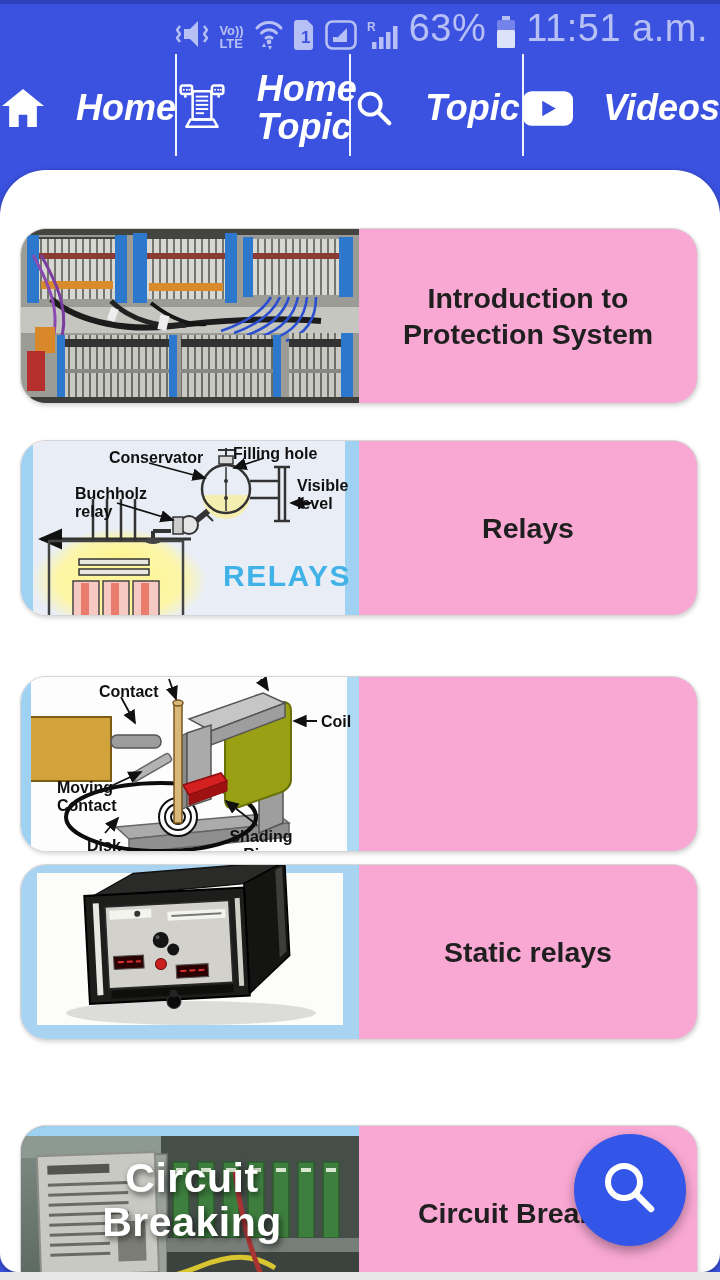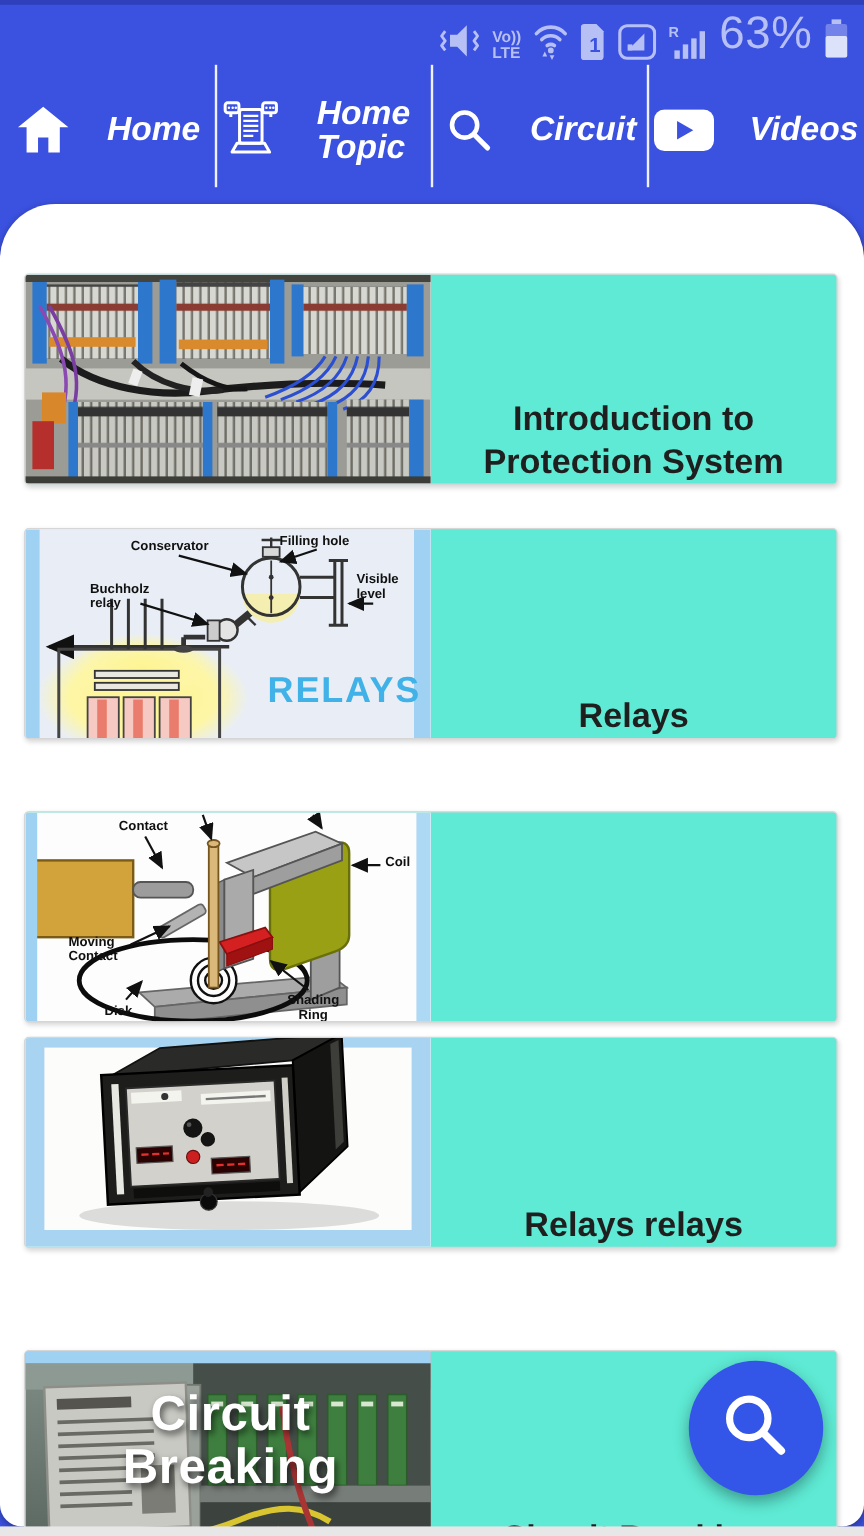--- a/index.html
+++ b/index.html
@@ -26,48 +26,48 @@
     color:var(--status-content);
   }
   .status-bar::before{content:"";position:absolute;top:0;left:0;right:0;height:4px;background:rgba(10,15,80,.25);}
   .sb-text{font-size:38px;color:var(--status-content);letter-spacing:.5px;white-space:nowrap;}
   .sb-volte{font-size:13px;font-weight:bold;line-height:13px;text-align:left;}
   .sb-icon{display:block;}
   
   .nav-bar{position:absolute;top:50px;left:0;right:0;height:116px;display:flex;}
   .nav-item{
     flex:1;display:flex;align-items:center;justify-content:center;gap:30px;
-    color:#fff;font-weight:bold;font-style:italic;font-size:28px;position:relative;cursor:pointer;
+    color:#fff;font-weight:bold;font-style:italic;font-size:36px;position:relative;cursor:pointer;
   }
   .nav-item + .nav-item::before{content:"";position:absolute;left:-1px;top:4px;bottom:10px;width:2px;background:rgba(255,255,255,.92);}
   .nav-label{line-height:1.05;}
   .nav-label.two-line{width:92px;}
   
   .panel{
     position:absolute;left:0;right:0;top:170px;height:1102px;background:#fff;
     border-radius:46px 46px 18px 18px;
     box-shadow:0 2px 6px rgba(0,0,0,.35);
   }
   .bottom-strip{position:absolute;left:0;right:0;bottom:0;height:8px;background:var(--bottom-strip);}
   
   .card{
-    position:absolute;left:20px;width:678px;height:176px;background:#5eead4;
-    border:1px solid var(--card-border);border-radius:4px;box-sizing:border-box;
+    position:absolute;left:20px;width:678px;height:176px;background:#f9a8d4;
+    border:1px solid var(--card-border);border-radius:26px;box-sizing:border-box;
     box-shadow:1px 2px 4px rgba(0,0,0,.16);
-    display:flex;overflow:hidden;cursor:pointer;align-items:flex-end;
+    display:flex;overflow:hidden;cursor:pointer;
   }
   .card-image{width:338px;height:100%;position:relative;flex:none;overflow:hidden;background:#fff;}
   .card-image svg{position:absolute;left:0;top:0;}
   .card-title{
     flex:1;display:flex;align-items:center;justify-content:center;
     padding:0 12px;text-align:center;
     font-weight:bold;font-size:28.5px;line-height:1.27;color:var(--title-color);
   }
   
-  .dlabel{position:absolute;font-size:11px;font-weight:bold;color:#101010;line-height:1.12;white-space:nowrap;}
+  .dlabel{position:absolute;font-size:16px;font-weight:bold;color:#101010;line-height:1.12;white-space:nowrap;}
   .dlabel.wrap{white-space:normal;}
   .watermark{
     position:absolute;left:202px;top:118px;font-size:30px;font-weight:800;
     color:var(--watermark-blue);letter-spacing:1.5px;
   }
   .c5-overlay{
     position:absolute;left:46px;top:30px;width:250px;text-align:center;
     font-size:41px;font-weight:800;color:#fff;line-height:1.08;letter-spacing:.5px;
     text-shadow:2px 3px 6px rgba(0,0,0,.6);
   }
@@ -120,20 +120,21 @@
       <rect x="13" y="17" width="4.5" height="12" fill="#b7c0f4"></rect>
       <rect x="20" y="12" width="4.5" height="17" fill="#b7c0f4"></rect>
       <rect x="27" y="6" width="4.5" height="23" fill="#b7c0f4"></rect>
     </svg>
     <span class="sb-text">63%</span>
     <svg class="sb-icon" width="22" height="34" viewBox="0 0 22 34">
       <rect x="7" y="0" width="8" height="4" fill="#b7c0f4"></rect>
       <rect x="2" y="4" width="18" height="28" rx="2" fill="rgba(183,192,244,0.45)"></rect>
       <rect x="2" y="14" width="18" height="18" rx="1.5" fill="#dde2fb"></rect>
     </svg>
+    <span class="sb-text">11:51 a.m.</span>
   </div>
 
   <div class="nav-bar">
     <div class="nav-item">
       <svg width="46" height="42" viewBox="0 0 48 44">
         <path d="M24,2 L2,20 H9.5 V42 H19.5 V29 H28.5 V42 H38.5 V20 H46 Z" fill="#fff"></path>
       </svg>
       <span class="nav-label">Home</span>
     </div>
     <div class="nav-item">
@@ -162,21 +163,21 @@
             <circle cx="42" cy="5.5" r="1"></circle>
           </g>
       </svg>
       <span class="nav-label two-line">Home Topic</span>
     </div>
     <div class="nav-item">
       <svg width="42" height="42" viewBox="0 0 44 44">
         <circle cx="18" cy="18" r="11" fill="none" stroke="#fff" stroke-width="4"></circle>
         <line x1="26.5" y1="26.5" x2="38" y2="38" stroke="#fff" stroke-width="4.5" stroke-linecap="round"></line>
       </svg>
-      <span class="nav-label">Circuit</span>
+      <span class="nav-label">Topic</span>
     </div>
     <div class="nav-item">
       <svg width="50" height="35" viewBox="0 0 52 36">
         <rect x="0" y="0" width="52" height="36" rx="9" fill="#fff"></rect>
         <polygon points="20,10 20,26 34,18" fill="#3b51e0"></polygon>
       </svg>
       <span class="nav-label">Videos</span>
     </div>
   </div>
 
@@ -425,21 +426,21 @@
                 <line x1="158" y1="106" x2="164" y2="106"></line>
                 <line x1="167" y1="106" x2="173" y2="106"></line>
                 <line x1="176" y1="106" x2="182" y2="106"></line>
               </g>
             <rect x="88" y="122" width="122" height="8" fill="#0e0e0c"></rect>
             <circle cx="150" cy="136" r="7" fill="#0a0a0a" stroke="#333"></circle>
             <circle cx="150" cy="128" r="4" fill="#222"></circle>
           </g>
         </svg>
       </div>
-      <div class="card-title">Relays relays</div>
+      <div class="card-title">Static relays</div>
     </div>
 
     <div class="card" style="top:955px">
       <div class="card-image">
         <svg width="338" height="176" viewBox="0 0 338 176">
           <defs>
             <linearGradient id="g5" x1="0" y1="0" x2="0" y2="1">
               <stop offset="0%" stop-color="#818e88"></stop>
                 <stop offset="100%" stop-color="#57645e"></stop>
             </linearGradient>

